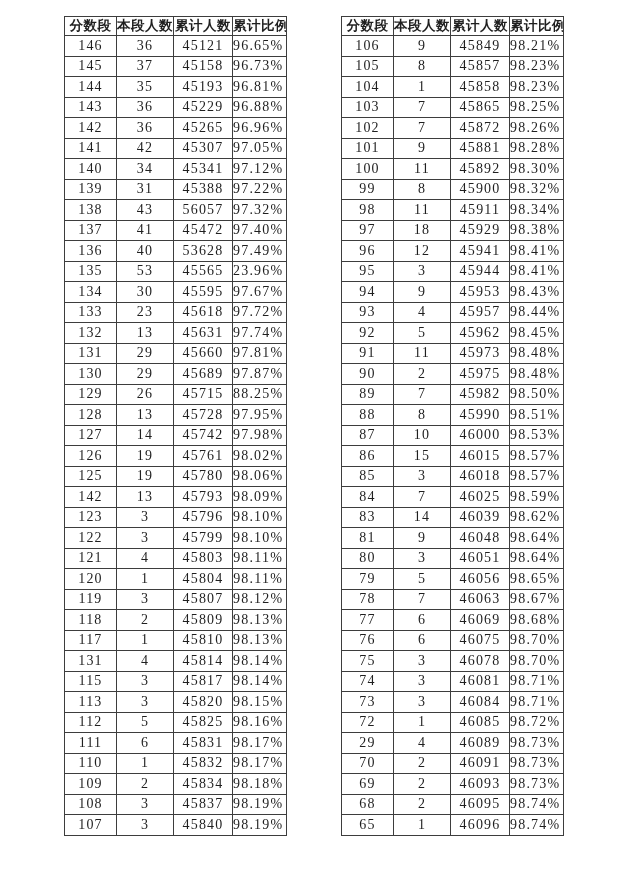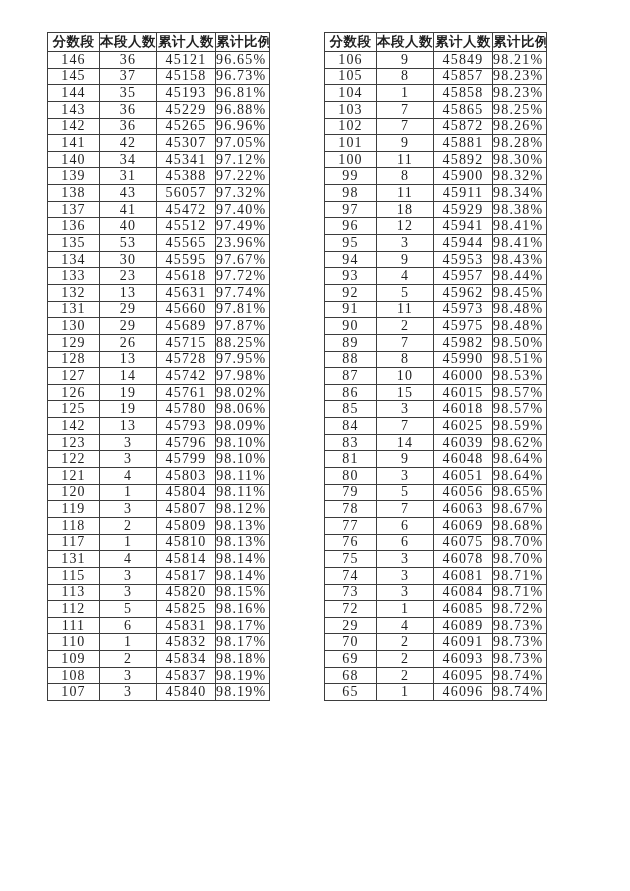--- a/index.html
+++ b/index.html
@@ -10,26 +10,27 @@
   body {
     width: 630px;
     height: 891px;
     position: relative;
     font-family: "Liberation Serif", "DejaVu Serif", serif;
     color: #1f1f1f;
     overflow: hidden;
   }
   table.score-table {
     position: absolute;
-    top: 32px;
+    top: 16px;
     width: 222px;
-    height: 669px;
+    height: 820px;
     border-collapse: collapse;
     table-layout: fixed;
     background: #ffffff;
+    margin-left: 17px;
   }
   #table-left  { left: 47px; }
   #table-right { left: 324px; }
   .score-table th,
   .score-table td {
     border: 1px solid #3d3d3d;
     padding: 0;
     text-align: center;
     white-space: nowrap;
     overflow: hidden;
@@ -123,21 +124,21 @@
       </tr>
       <tr>
         <td class="col0">137</td>
         <td class="col1">41</td>
         <td class="col2">45472</td>
         <td class="col3">97.40%</td>
       </tr>
       <tr>
         <td class="col0">136</td>
         <td class="col1">40</td>
-        <td class="col2">45512</td>
+        <td class="col2">53628</td>
         <td class="col3">97.49%</td>
       </tr>
       <tr>
         <td class="col0">135</td>
         <td class="col1">53</td>
         <td class="col2">45565</td>
         <td class="col3">23.96%</td>
       </tr>
       <tr>
         <td class="col0">134</td>

